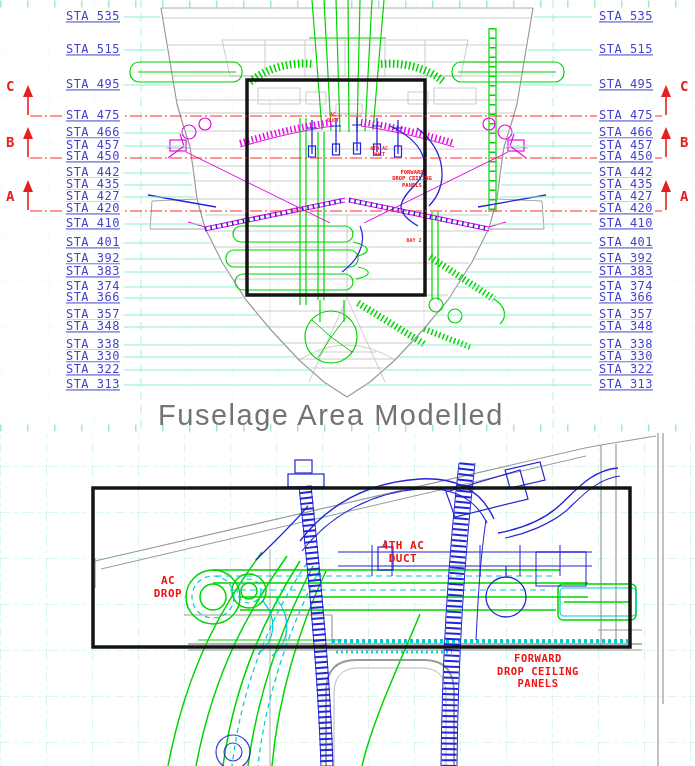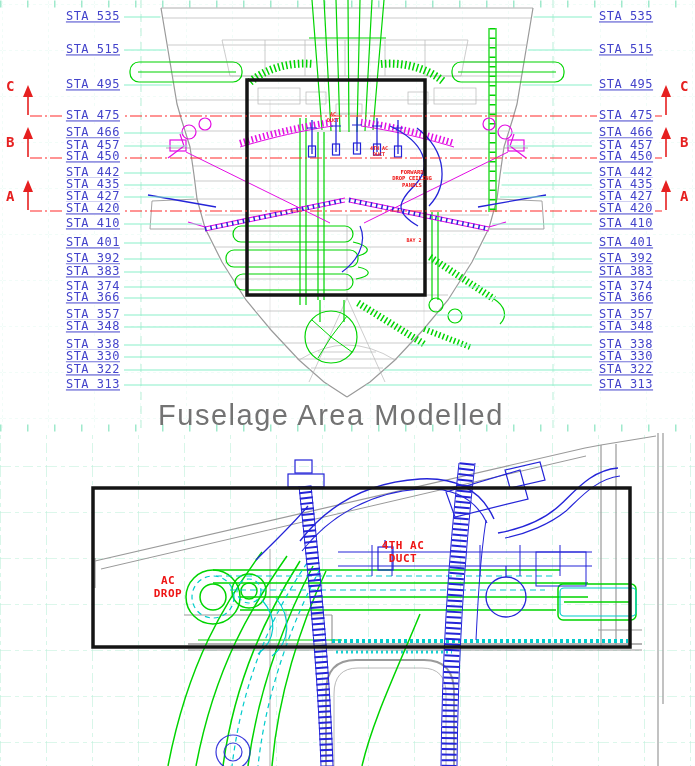--- a/index.html
+++ b/index.html
@@ -348,15 +348,18 @@
       <div class="anno anno-top" style="left: 379px; top: 146px; font-size: 5px;">4TH AC
 DUCT</div>
       <div class="anno anno-top" style="left: 412px; top: 169px; font-size: 5.5px;">FORWARD
 DROP CEILING
 PANELS</div>
       <div class="anno anno-top" style="left: 414px; top: 238px; font-size: 5px;">BAY 2</div>
       <div class="anno anno-bottom" style="left: 168px; top: 574px; font-size: 11px;">AC
 DROP</div>
       <div class="anno anno-bottom" style="left: 403px; top: 539px; font-size: 11px;">4TH AC
 DUCT</div>
+      <div class="anno anno-bottom" style="left: 538px; top: 652px; font-size: 10.5px;">FORWARD
+DROP CEILING
+PANELS</div>
     </div>
 
 </div>
 
 </body></html>

